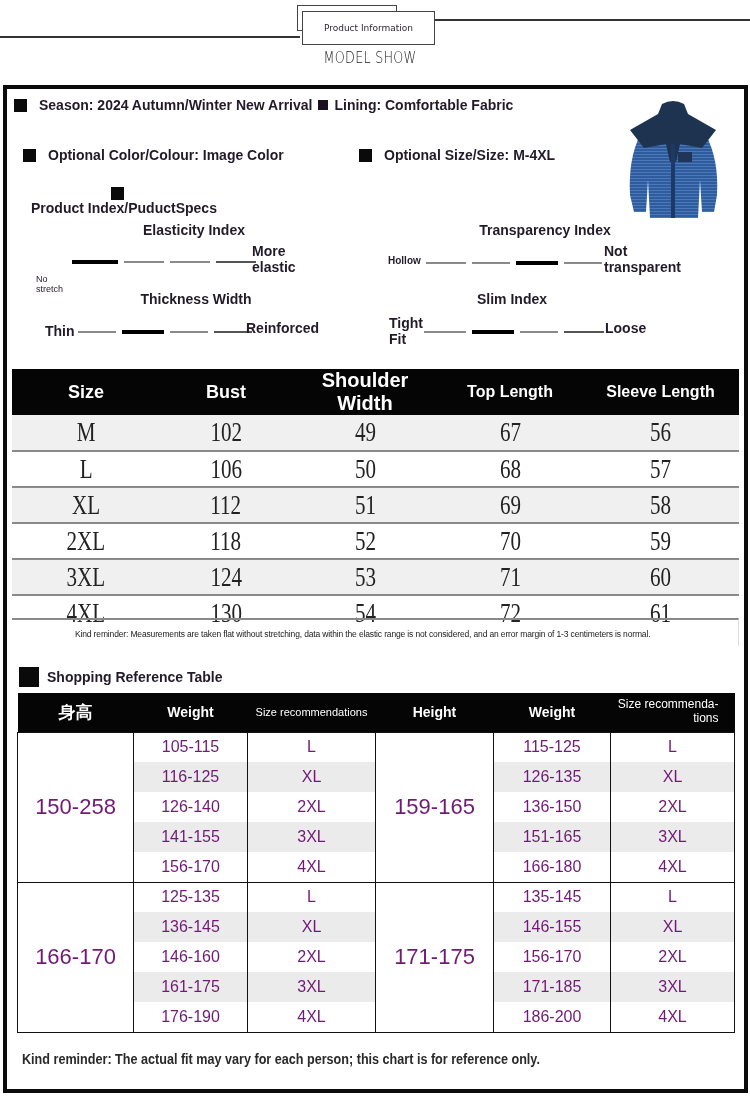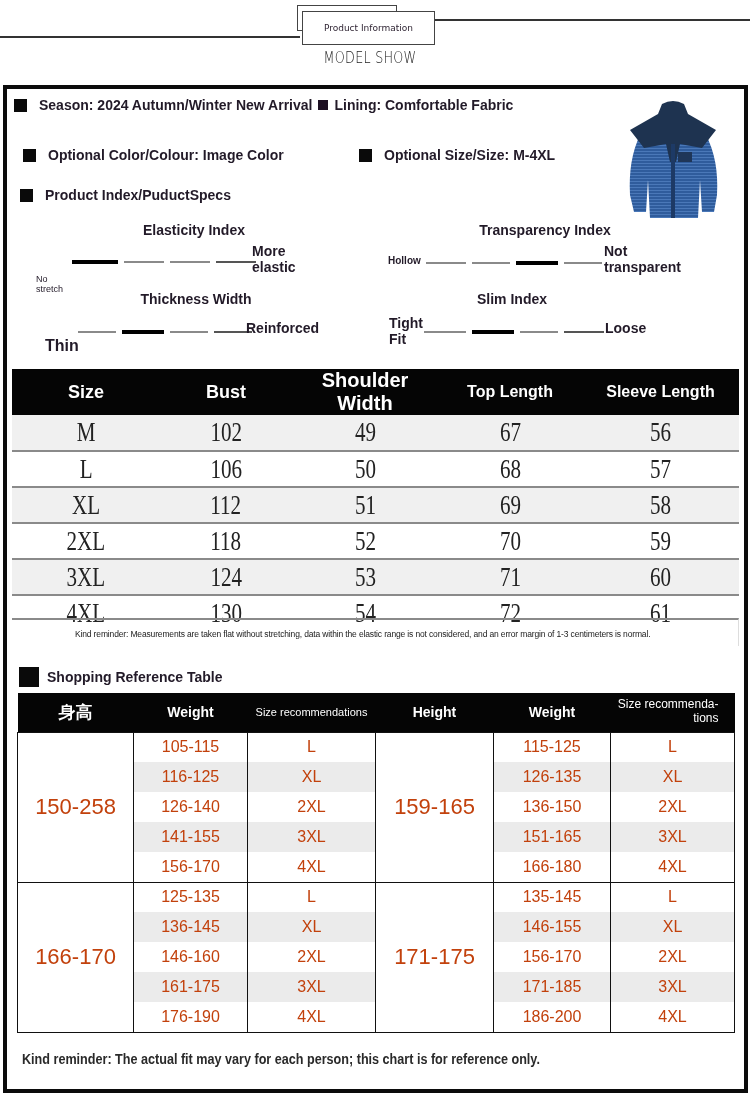--- a/index.html
+++ b/index.html
@@ -45,21 +45,21 @@
 
   
   .shop-title { position: absolute; left: 19px; top: 667px; display: flex; align-items: center; font-size: 14px; font-weight: bold; color: #221a28; }
   .shop-title .sq { width: 20px; height: 20px; margin-right: 8px; }
 
   .ref-table { position: absolute; left: 17px; top: 693px; width: 717px; border-collapse: collapse; table-layout: fixed; }
   .ref-table th { background: #050505; color: #fff; height: 39px; font-weight: bold; font-size: 14px; }
   .ref-table th.small { font-size: 11px; font-weight: normal; }
   .ref-table th.cn { font-size: 17px; }
   .ref-table th.wrap { font-size: 12px; font-weight: normal; line-height: 1.15; text-align: right; padding-right: 16px; }
-  .ref-table td { text-align: center; font-size: 16px; color: #c2410c; height: 30px; border-left: 1.5px solid #111; border-right: 1.5px solid #111; }
+  .ref-table td { text-align: center; font-size: 16px; color: #701a75; height: 30px; border-left: 1.5px solid #111; border-right: 1.5px solid #111; }
   .ref-table td.h { font-size: 22px; }
   .ref-table tr.grp-end td { border-bottom: 1.5px solid #111; }
   .ref-table td.shade { background: #ebebeb; }
   .ref-table tr.first td { border-top: 1.5px solid #111; }
 
   .note2 { position: absolute; left: 22px; top: 1051px; font-size: 14px; font-weight: bold; color: #2a2a2a; transform: scaleX(0.9); transform-origin: left; white-space: nowrap; }
 </style>
 </head>
 <body>
 
@@ -81,21 +81,21 @@
 </div>
 
 <div class="info" style="left:14px; top:147px;margin-left:9px;">
   <span class="sq"></span>
   <span>Optional Color/Colour: Image Color</span>
 </div>
 <div class="info" style="left:326px; top:147px;margin-left:33px;">
   <span class="sq"></span>
   <span>Optional Size/Size: M-4XL</span>
 </div>
-<div class="info" style="left:20px; top:187px;">
+<div class="info" style="left:31px; top:187px;flex-direction:column;">
   <span class="sq"></span>
   <span>Product Index/PuductSpecs</span>
 </div>
 
 <svg class="shirt" viewBox="0 0 105 120">
   <defs>
     <pattern id="stripe" width="3" height="3" patternUnits="userSpaceOnUse">
       <rect width="3" height="3" fill="#2f5c9c"></rect>
       <rect width="3" height="1" fill="#4a78b8"></rect>
     </pattern>
@@ -120,21 +120,21 @@
 <div class="idx-lbl" style="left:388px; top:255px; font-size:10px; font-weight:bold;">Hollow</div>
 <div class="idx-bar" style="left:426px; top:261px;">
   <span class="seg" style="width:40px;"></span>
   <span class="seg" style="width:38px;"></span>
   <span class="seg on" style="width:42px;"></span>
   <span class="seg" style="width:38px;"></span>
 </div>
 <div class="idx-lbl" style="left:604px; top:243px; width:100px; font-size:14px; font-weight:bold;">Not transparent</div>
 
 <div class="idx-title" style="left:120px; top:291px; width:152px;">Thickness Width</div>
-<div class="idx-lbl" style="left:45px; top:337px; font-size:16px; font-weight:bold;">Thin</div>
+<div class="idx-lbl" style="left:45px; top:323px; font-size:14px; font-weight:bold;">Thin</div>
 <div class="idx-bar" style="left:78px; top:330px;">
   <span class="seg" style="width:38px;"></span>
   <span class="seg on" style="width:42px;"></span>
   <span class="seg" style="width:38px;"></span>
   <span class="seg" style="width:38px; background:#555;"></span>
 </div>
 <div class="idx-lbl" style="left:246px; top:320px; font-size:14px; font-weight:bold;">Reinforced</div>
 
 <div class="idx-title" style="left:470px; top:291px; width:84px;">Slim Index</div>
 <div class="idx-lbl" style="left:389px; top:315px; width:40px; font-size:14px; font-weight:bold;">Tight Fit</div>

